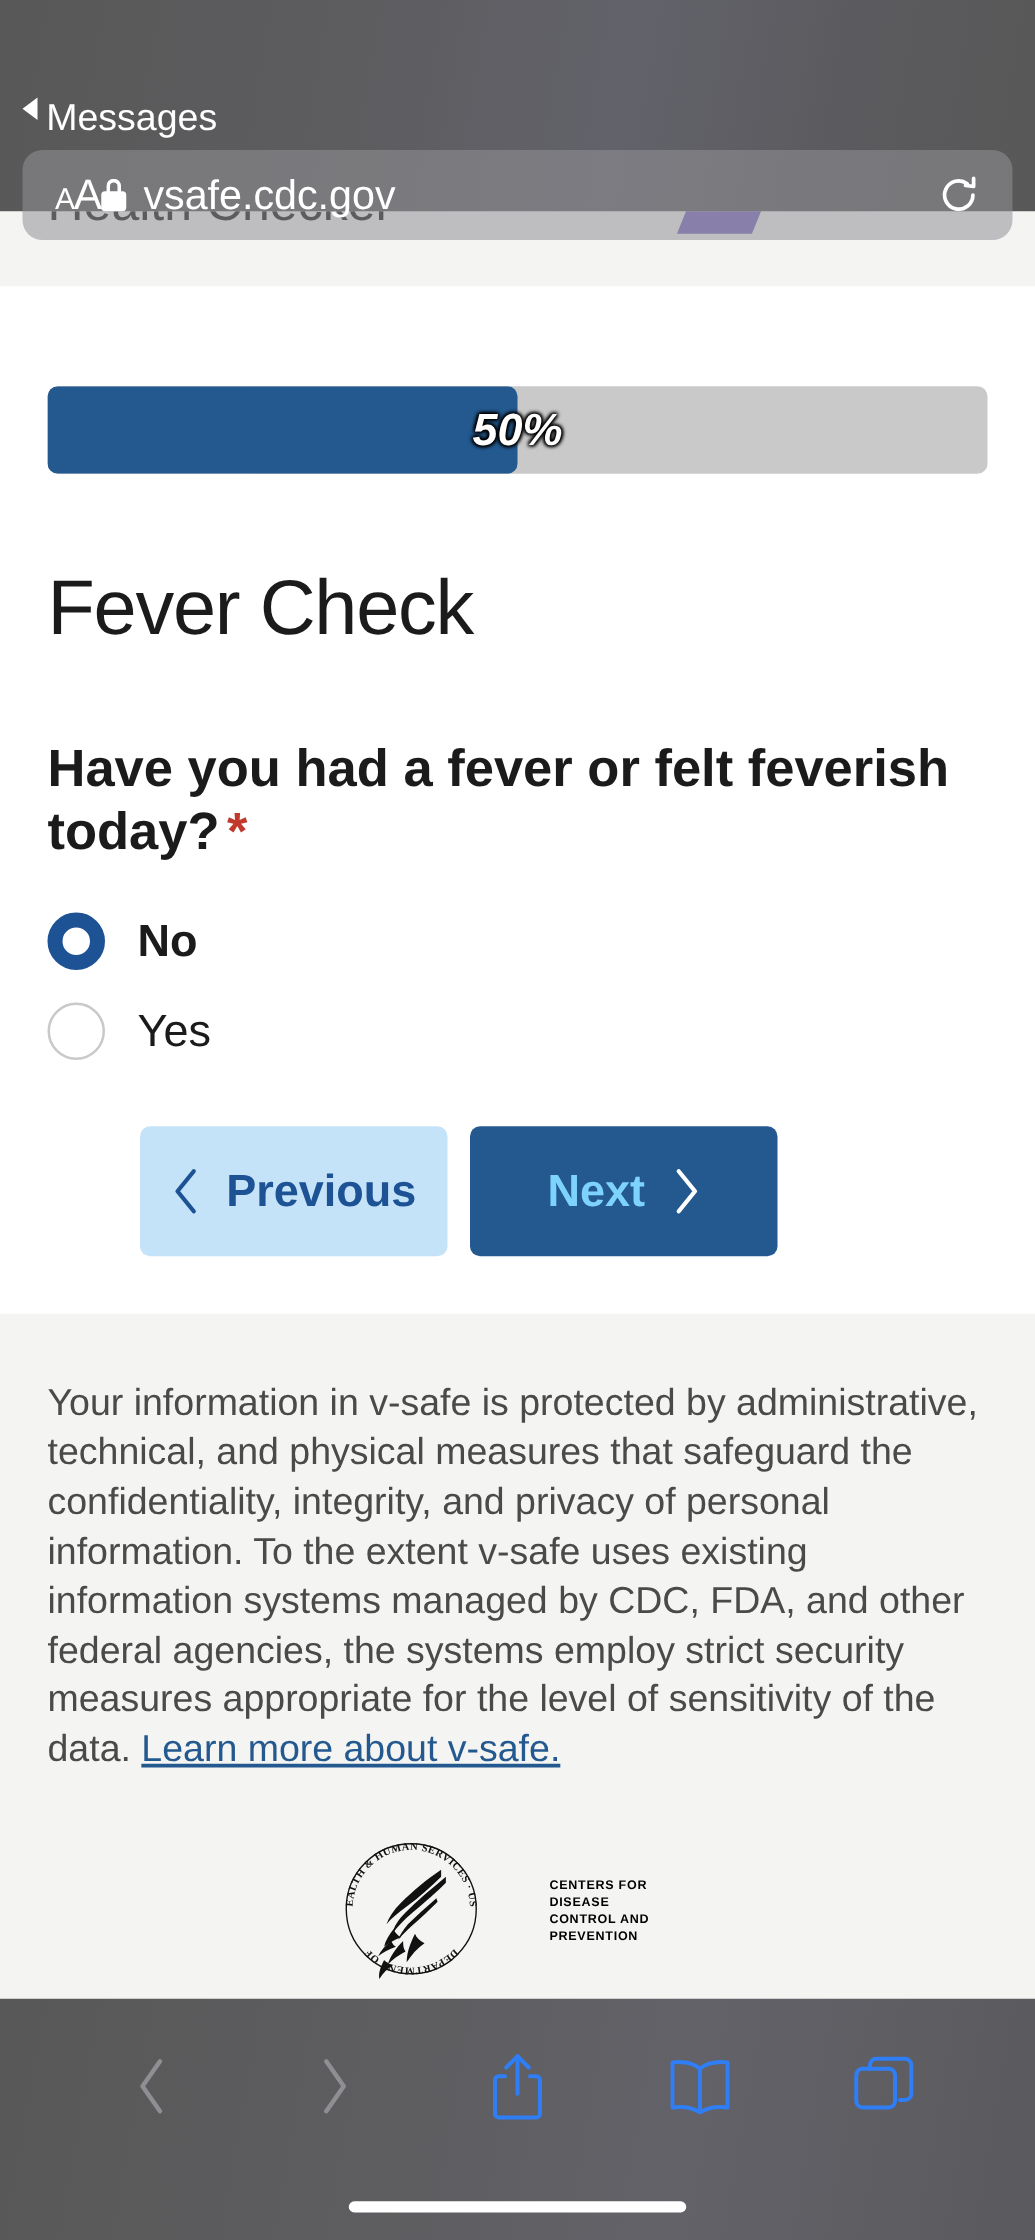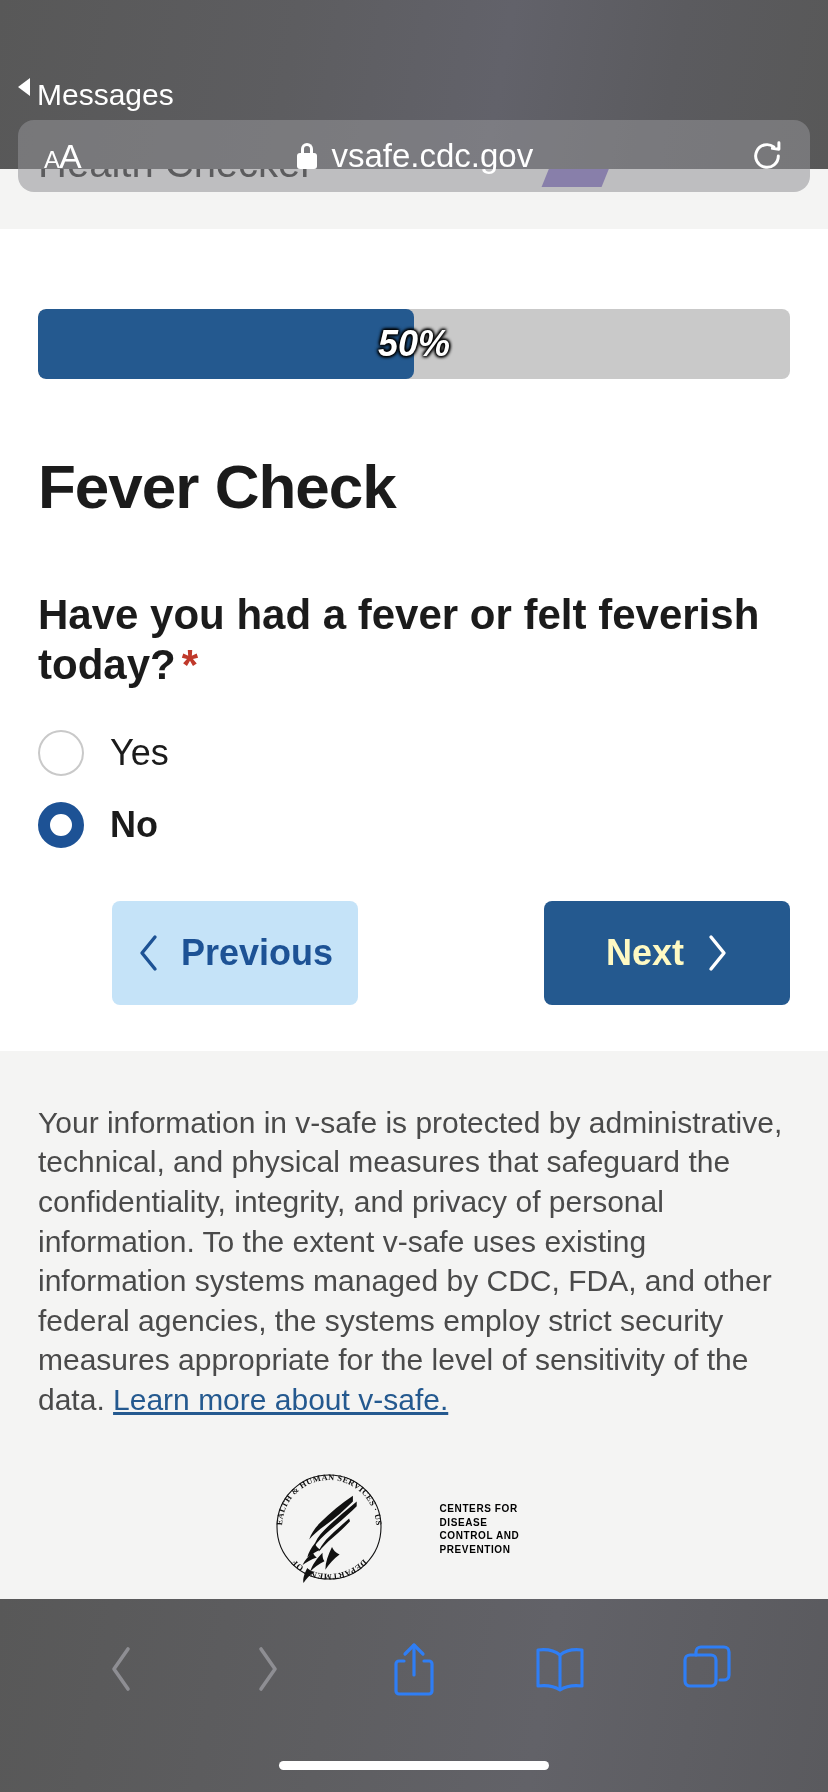--- a/index.html
+++ b/index.html
@@ -48,21 +48,21 @@
     border-right:12px solid #fff;
   }
 
   .url-bar {
     position:absolute; left:18px; top:120px; width:792px; height:72px;
     background:rgba(145,145,150,0.55); border-radius:16px;
     display:flex; align-items:center; padding:0 26px;
   }
   .aa-btn { display:flex; align-items:baseline; color:#fff; letter-spacing:-1px; }
   .aa-btn .small{font-size:24px;} .aa-btn .big{font-size:34px;}
-  .url-center { flex:1; display:flex; align-items:center; justify-content:center; gap:14px; }
+  .url-center { flex:1; display:flex; align-items:center; gap:14px; }
   .lock-ico { width:20px; height:26px; position:relative; }
   .lock-ico .shackle {
     position:absolute; top:0; left:4px; width:12px; height:11px;
     border:3.5px solid #fff; border-bottom:none; border-radius:7px 7px 0 0;
   }
   .lock-ico .body {
     position:absolute; bottom:0; left:0; width:20px; height:16px;
     background:#fff; border-radius:3px;
   }
   .url-text { font-size:33px; color:#fff; }
@@ -97,21 +97,21 @@
   .progress-label {
     position:absolute; left:0; top:0; width:100%; height:100%;
     display:flex; align-items:center; justify-content:center;
     font-size:36px; font-weight:700; color:#fff;
     text-shadow:0 0 4px rgba(0,0,0,.95), 1px 1px 3px rgba(0,0,0,.9),
                 -1px 1px 3px rgba(0,0,0,.9), 1px -1px 3px rgba(0,0,0,.9),
                 -1px -1px 3px rgba(0,0,0,.9);
   }
 
   .section-title {
-    margin-top:72px; font-size:62px; font-weight:700;
+    margin-top:72px; font-size:62px; font-weight:400;
     color:#1b1b1b; letter-spacing:-1px;
   }
 
   .question {
     margin-top:68px; font-size:42px; font-weight:700; color:#1b1b1b;
     line-height:1.2;
   }
   .req-star { color:#c0392b; font-weight:700; margin-left:6px; }
 
   .radio-list { margin-top:26px; }
@@ -119,29 +119,29 @@
   .radio-outer {
     width:46px; height:46px; border-radius:50%;
     border:2.5px solid #c9c9c9; background:#fff; flex:none;
   }
   .radio-row.selected .radio-outer {
     border:12px solid #1d5295; background:#fff;
   }
   .radio-label { font-size:36px; color:#1b1b1b; }
   .radio-row.selected .radio-label { font-weight:700; }
 
-  .nav-buttons { margin-top:40px; display:flex; gap:18px; padding-left:74px;justify-content:space-between; }
+  .nav-buttons { margin-top:40px; display:flex; gap:18px; padding-left:74px; }
   .btn {
     border:none; border-radius:8px; cursor:pointer;
     display:flex; align-items:center; justify-content:center; gap:22px;
     font-family:"Liberation Sans", sans-serif;
     font-size:36px; font-weight:700; height:104px;
   }
   .btn-prev { width:246px; background:#c5e3f8; color:#1d5295; }
-  .btn-next { width:246px; background:#24598f; color:#fef9c3; }
+  .btn-next { width:246px; background:#24598f; color:#7dd3fc; }
   .chev { width:22px; height:38px; flex:none; }
 
   .footer {
     margin-top:46px; background:#f4f4f3; width:828px;
     padding:52px 38px 0 38px; min-height:560px;
   }
   .footer-text {
     font-size:30px; line-height:1.32; color:#4a4a4a;
   }
   .footer-link { color:#24598f; text-decoration:underline; }
@@ -223,27 +223,27 @@
         <div class="progress-label">50%</div>
       </div>
 
       <h1 class="section-title">Fever Check</h1>
 
       <div class="question">
         <span>Have you had a fever or felt feverish today?</span><span class="req-star">*</span>
       </div>
 
       <div class="radio-list">
+        <div class="radio-row selected">
+          <span class="radio-outer"></span>
+          <span class="radio-label">No</span>
+        </div>
         <div class="radio-row">
           <span class="radio-outer"></span>
           <span class="radio-label">Yes</span>
-        </div>
-        <div class="radio-row selected">
-          <span class="radio-outer"></span>
-          <span class="radio-label">No</span>
         </div>
       </div>
 
       <div class="nav-buttons">
         <button class="btn btn-prev">
           <svg class="chev" viewBox="0 0 22 38">
             <path d="M18 3 L5 19 L18 35" stroke="#1d5295" stroke-width="3.4" fill="none" stroke-linecap="round" stroke-linejoin="round"></path>
           </svg>
           <span>Previous</span>
         </button>

